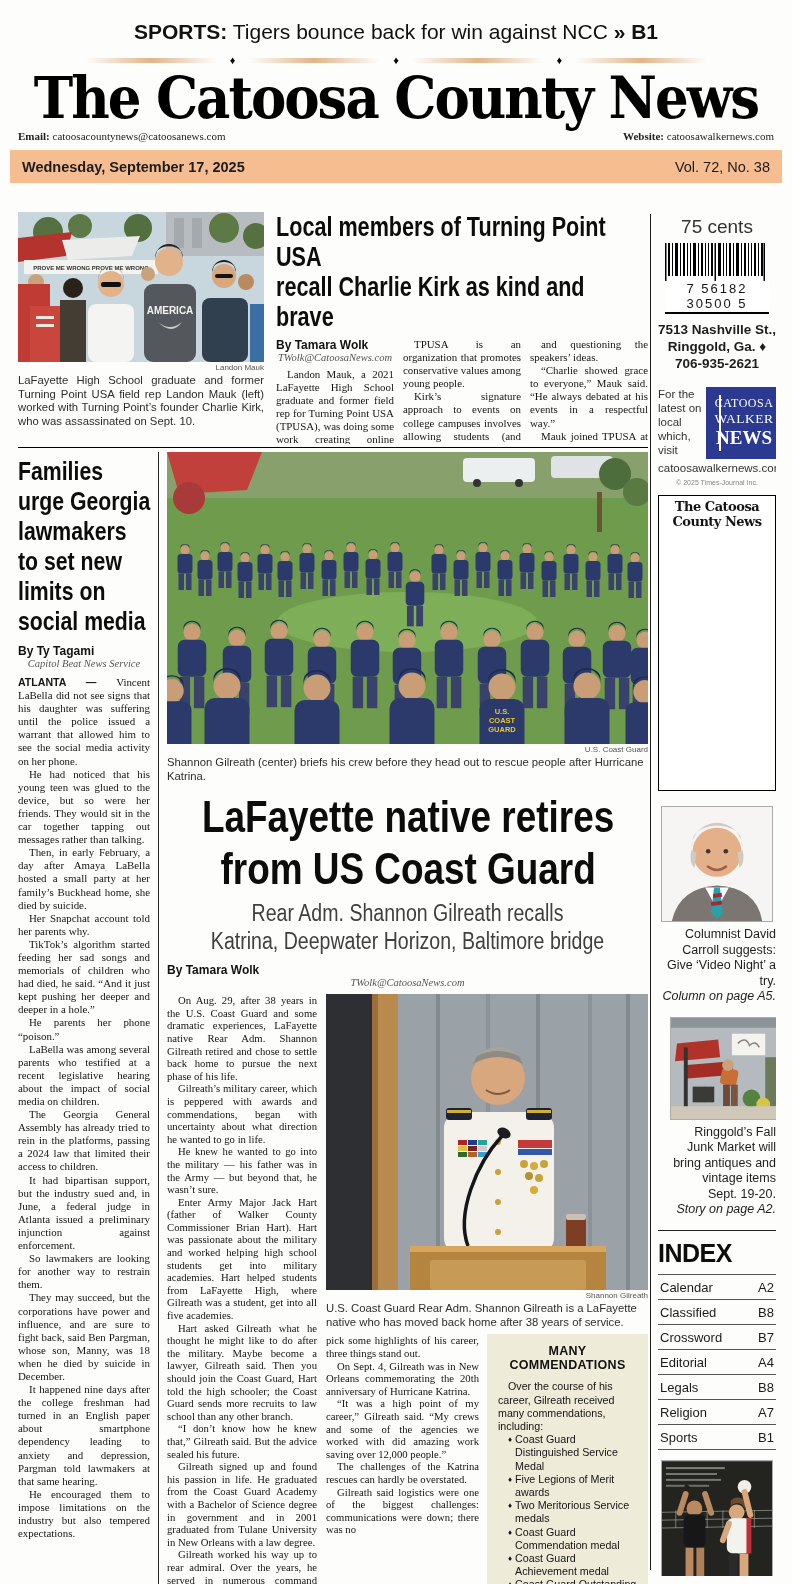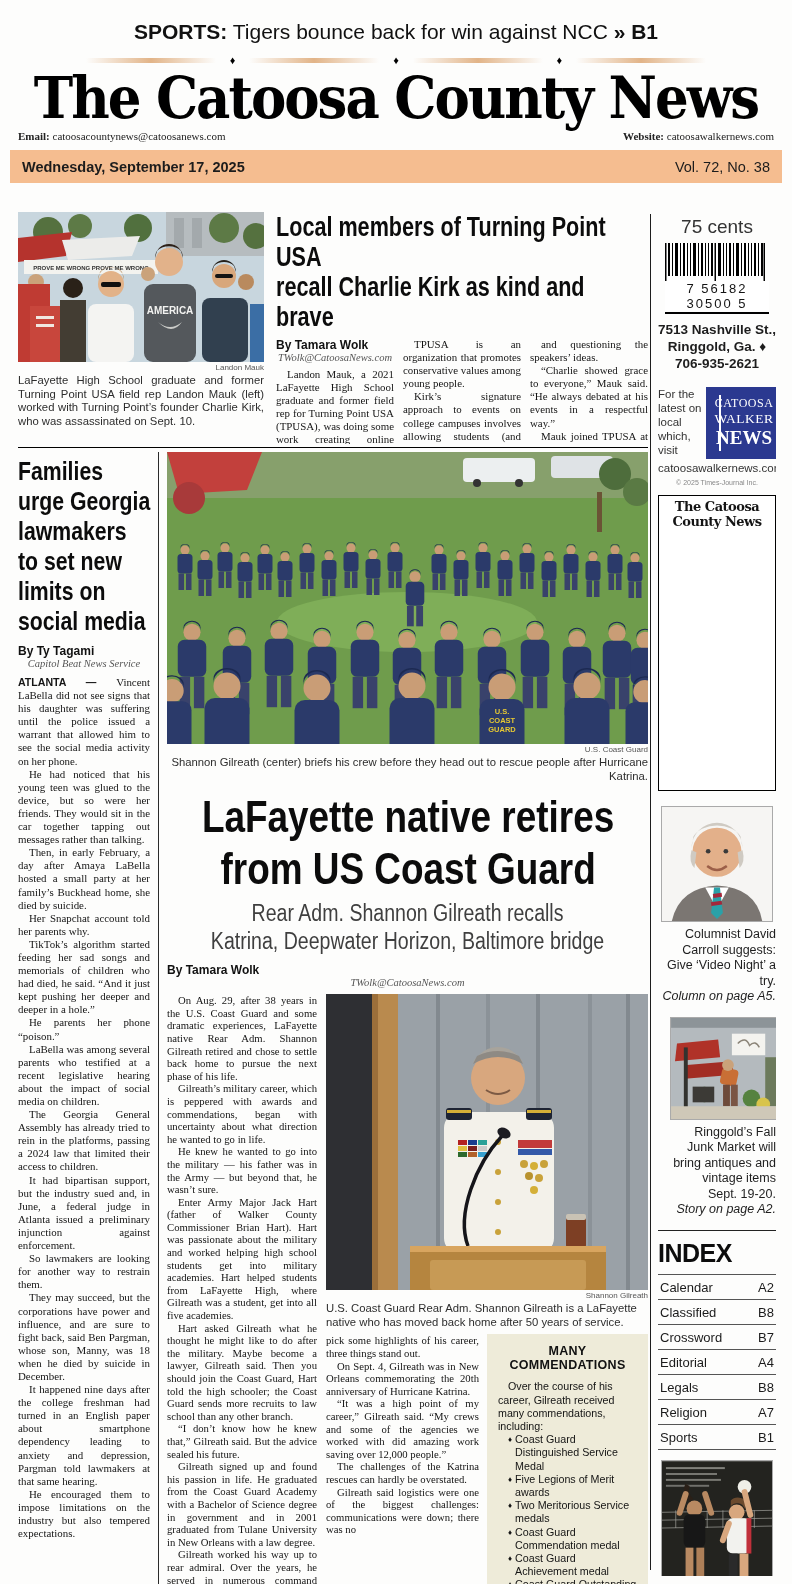--- a/index.html
+++ b/index.html
@@ -316,21 +316,21 @@
               <use href="#fig" transform="translate(245,300) scale(1.5)"></use>
             <use href="#fig" transform="translate(335,301) scale(1.5)"></use>
               <use href="#fig" transform="translate(420,300) scale(1.5)"></use>
             <use href="#fig" transform="translate(478,297) scale(1.3)"></use>
             <text x="335" y="262" font-size="7.5" font-weight="bold" font-family="Liberation Sans,sans-serif" fill="#e6c832" text-anchor="middle">U.S.</text>
             <text x="335" y="271" font-size="7.5" font-weight="bold" font-family="Liberation Sans,sans-serif" fill="#e6c832" text-anchor="middle">COAST</text>
             <text x="335" y="280" font-size="7.5" font-weight="bold" font-family="Liberation Sans,sans-serif" fill="#e6c832" text-anchor="middle">GUARD</text>
           </svg>
         </figure>
         <div class="credit">U.S. Coast Guard</div>
-        <div class="caption phcaption" style="text-align:right;">Shannon Gilreath (center) briefs his crew before they head out to rescue people after Hurricane Katrina.</div>
+        <div class="caption phcaption" style="text-align:left;">Shannon Gilreath (center) briefs his crew before they head out to rescue people after Hurricane Katrina.</div>
 
         <div class="hl squish gil-head" style="font-size:45px; line-height:52px; width:588px; transform:scaleX(0.82); text-align:center; margin-top:8px;">LaFayette native retires
 from US Coast Guard</div>
         <div class="deckline squish" style="font-size:23px; line-height:28px; width:566px; transform:scaleX(0.85); text-align:center; margin-top:4px;">Rear Adm. Shannon Gilreath recalls
 Katrina, Deepwater Horizon, Baltimore bridge</div>
 
         <div style="margin-top:8px;">
           <div class="byline">By Tamara Wolk</div>
           <div class="bymail">TWolk@CatoosaNews.com</div>
         </div>
@@ -396,21 +396,21 @@
                 <path d="M142,252 C130,220 150,170 176,142" stroke="#15151a" stroke-width="3.5" fill="none"></path>
                 <ellipse cx="178" cy="139" rx="7" ry="5" fill="#1c1c22" transform="rotate(30 178 139)"></ellipse>
                 <rect x="240" y="222" width="20" height="32" rx="3" fill="#7d3f24"></rect>
                 <rect x="240" y="220" width="20" height="6" rx="2" fill="#c9c2b4"></rect>
                 <rect x="84" y="252" width="196" height="44" fill="#b5853f"></rect>
                 <rect x="84" y="252" width="196" height="6" fill="#d8a55f"></rect>
                 <rect x="104" y="266" width="156" height="30" rx="3" fill="#c79a55"></rect>
               </svg>
             </figure>
             <div class="credit">Shannon Gilreath</div>
-            <div class="caption phcaption" style="text-align:left;">U.S. Coast Guard Rear Adm. Shannon Gilreath is a LaFayette native who has moved back home after 50 years of service.</div>
+            <div class="caption phcaption" style="text-align:left;">U.S. Coast Guard Rear Adm. Shannon Gilreath is a LaFayette native who has moved back home after 38 years of service.</div>
             <div class="grow2">
               <div class="gcol2">
                 <p class="noind" style="font-size:10.7px; line-height:12.6px;">pick some highlights of his career, three things stand out.</p>
                 <p style="font-size:10.7px; line-height:12.6px;">On Sept. 4, Gilreath was in New Orleans commemorating the 20th anniversary of Hurricane Katrina.</p>
                 <p style="font-size:10.7px; line-height:12.6px;">“It was a high point of my career,” Gilreath said. “My crews and some of the agencies we worked with did amazing work saving over 12,000 people.”</p>
                 <p style="font-size:10.7px; line-height:12.6px;">The challenges of the Katrina rescues can hardly be overstated.</p>
                 <p style="font-size:10.7px; line-height:12.6px;">Gilreath said logistics were one of the biggest challenges: communications were down; there was no</p>
 
               </div>
               <div class="gcol3">

